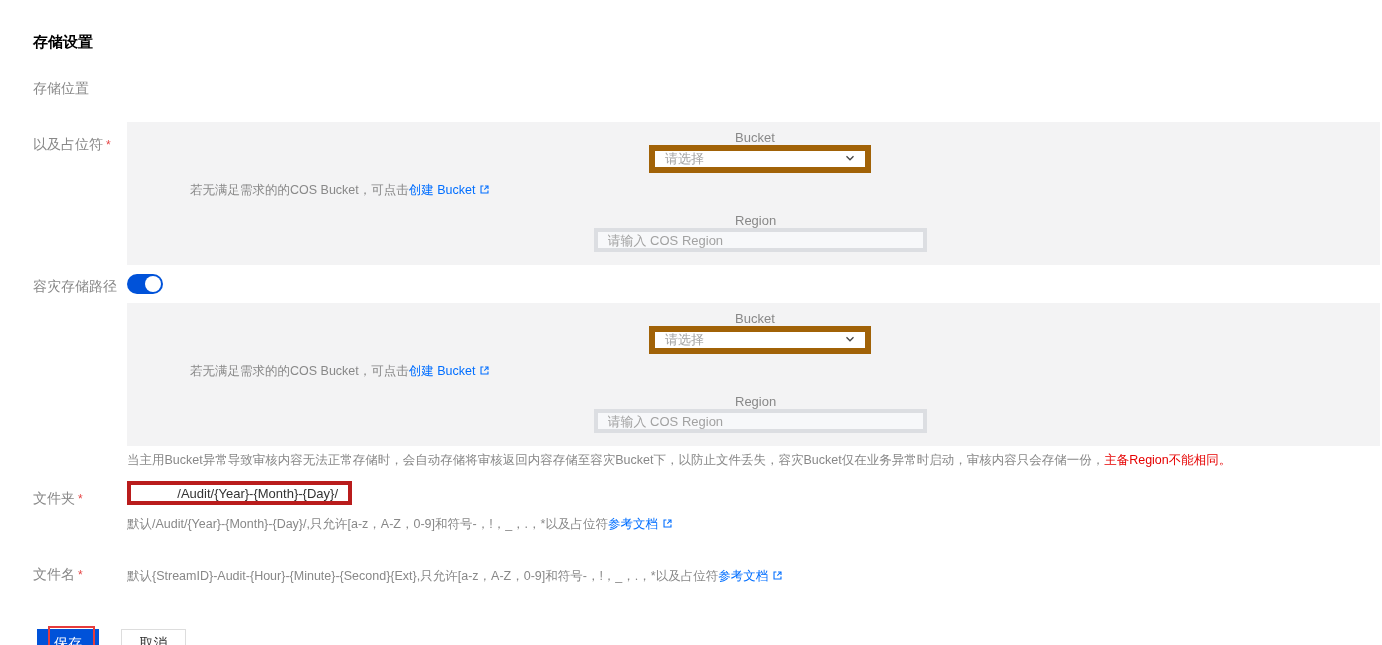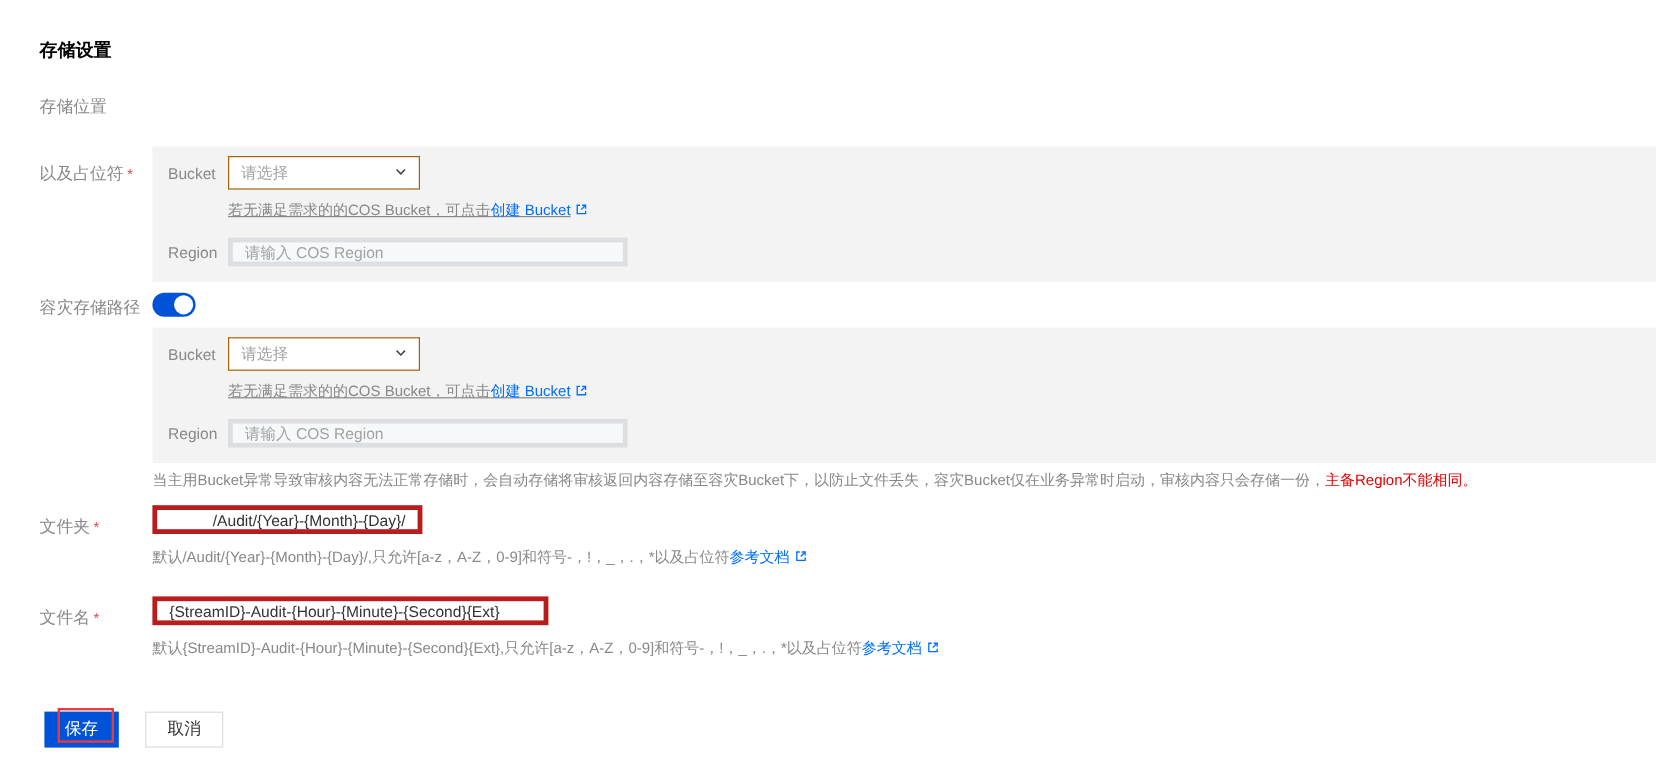--- a/index.html
+++ b/index.html
@@ -20,31 +20,31 @@
   .row-location { margin-bottom: 24px; gap: 32px; }
   .location-text { color: #333; line-height: 20px; }
 
   .link { color: #006eff; cursor: pointer; text-decoration: none; }
   .ext-icon { display: inline-block; margin-left: 4px; vertical-align: -1px; }
 
   .panel {
     background: #f3f3f4; flex: 1; margin-right: 2px;
     padding: 8px 0 13px 13px;
   }
-  .panel-field { display: flex; align-items: center; }
+  .panel-field { display: flex; align-items: center; flex-direction: column; }
   .panel-field-label { width: 50px; flex-shrink: 0; color: #888; font-size: 13px; }
 
   .select-box {
-    width: 160px; height: 28px; background: #fff; border: 1px solid #a16207;
+    width: 222px; height: 28px; background: #fff; border: 6px solid #a16207;
     display: flex; align-items: center; justify-content: space-between;
     padding: 0 9px 0 10px; cursor: pointer;
   }
   .select-placeholder { color: #a2a2a2; font-size: 13px; }
 
-  .panel-helper { margin: 9px 0 13px 50px; font-size: 12.5px; color: #888; line-height: 17px; text-decoration: underline; }
+  .panel-helper { margin: 9px 0 13px 50px; font-size: 12.5px; color: #888; line-height: 17px; }
 
   .text-input {
     height: 24px; border: 4px solid #b91c1c; background: #fff;
     font-size: 13px; color: #333; padding: 4px 10px; outline: none;
     font-family: "Liberation Sans", "DejaVu Sans", sans-serif;
   }
   .text-input::placeholder { color: #a2a2a2; }
   .region-input { width: 333px; background: #f7f8fa; border-color: #dcdee2; }
 
   .row-toggle { margin-top: 9px; }
@@ -166,21 +166,20 @@
               <path d="M6.6 2.2 H9.8 V5.4" fill="none" stroke="#006eff" stroke-width="1.2"></path>
               <path d="M9.6 2.4 L5.8 6.2" fill="none" stroke="#006eff" stroke-width="1.2"></path>
             </svg></span>
       </div>
     </div>
   </div>
 
   <div class="form-row row-filename">
     <div class="row-label field-label-pad"><span>文件名</span><span class="required">*</span></div>
     <div>
-      <input class="text-input filename-input" value="{StreamID}-Audit-{Hour}-{Minute}-{Second}{Ext}" style="">
       <div class="input-helper">
         <span>默认{StreamID}-Audit-{Hour}-{Minute}-{Second}{Ext},只允许[a-z，A-Z，0-9]和符号-，!，_，.，*以及占位符</span><a class="link">参考文档</a><span class="ext-icon"><svg width="11" height="11" viewBox="0 0 12 12">
               <path d="M4.8 2.2 H2.2 V9.8 H9.8 V7.2" fill="none" stroke="#006eff" stroke-width="1.2"></path>
               <path d="M6.6 2.2 H9.8 V5.4" fill="none" stroke="#006eff" stroke-width="1.2"></path>
               <path d="M9.6 2.4 L5.8 6.2" fill="none" stroke="#006eff" stroke-width="1.2"></path>
             </svg></span>
       </div>
     </div>
   </div>
 

